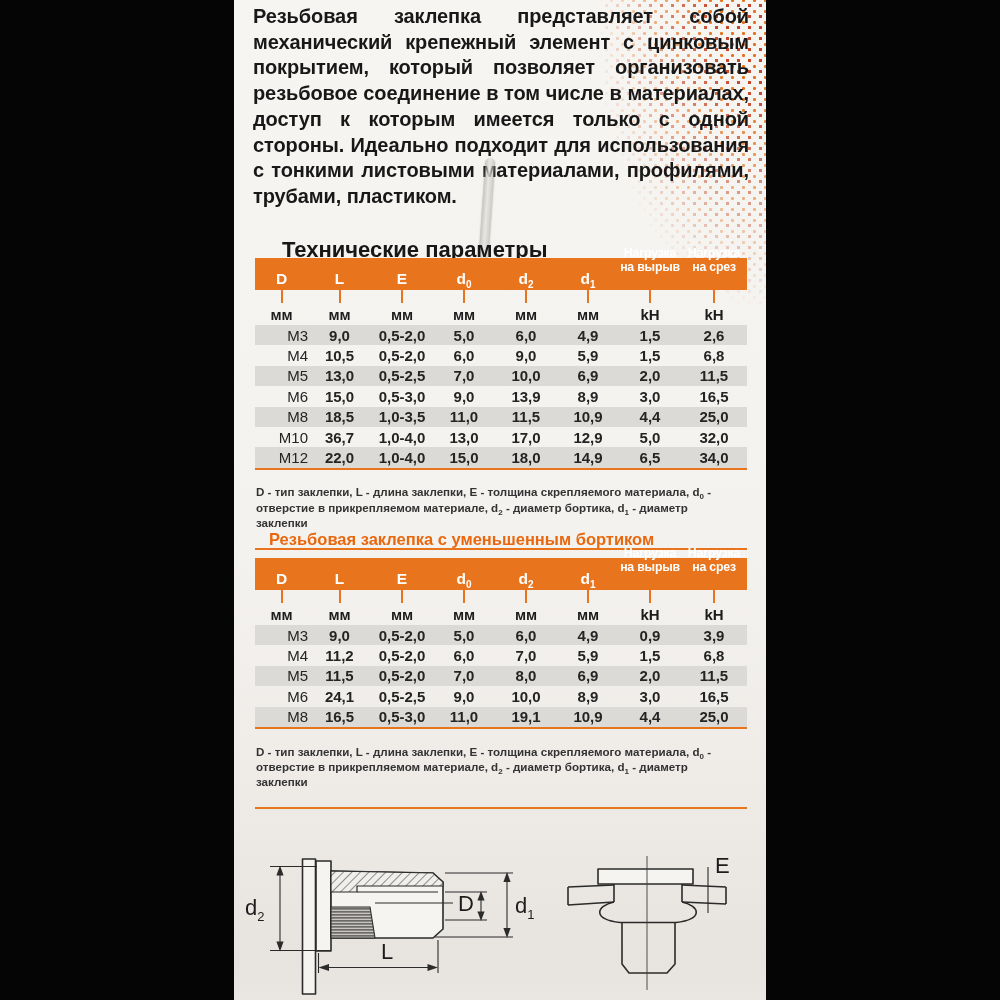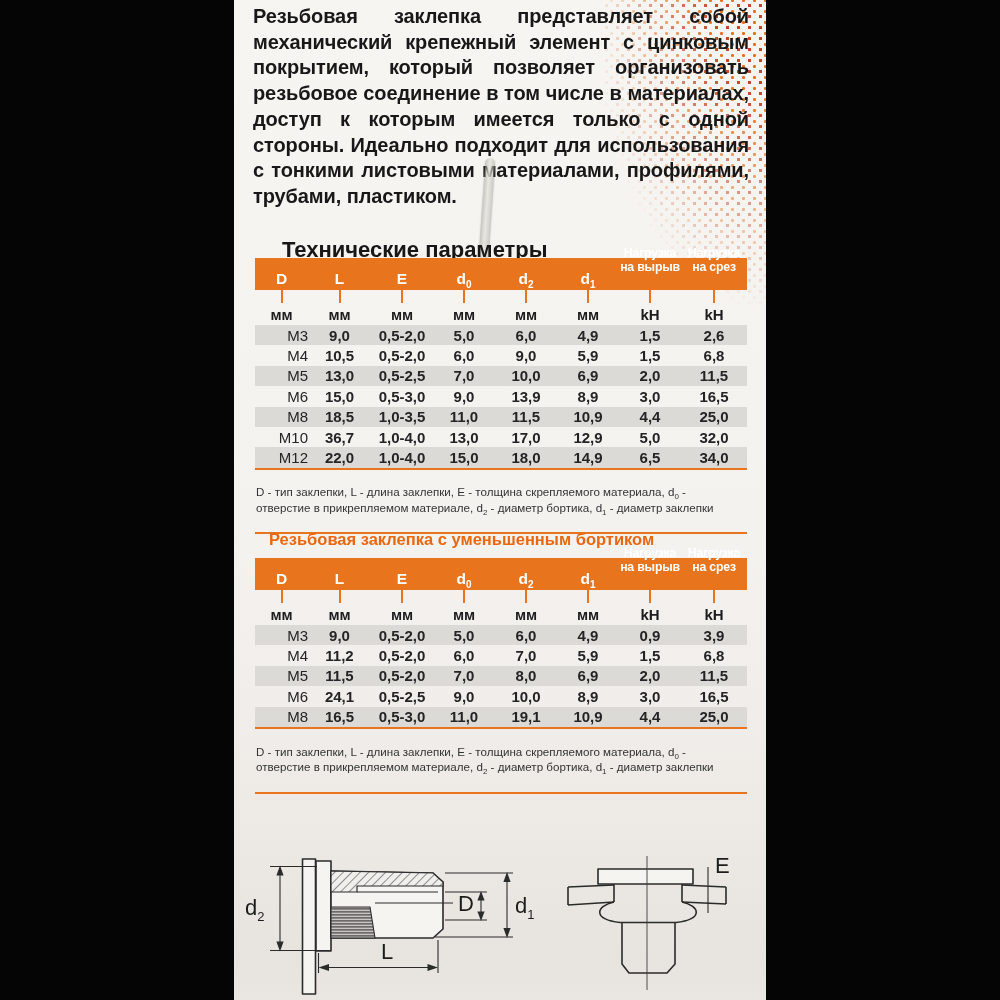--- a/index.html
+++ b/index.html
@@ -30,21 +30,21 @@
   .band .cell{color:#fff;font-weight:700;font-size:15.5px;padding-bottom:4px;line-height:15px;}
   .band .cell sub{font-size:10px;line-height:0;}
   .band .two{font-size:12.3px;line-height:13.5px;font-weight:600;padding-bottom:16px;letter-spacing:-0.2px;}
   .ticks{display:flex;height:13px;}
   .tickbar{width:2px;height:13px;background:#e8751d;margin:0 auto;}
   .units{display:flex;height:22px;align-items:center;font-weight:700;font-size:15px;color:#1c1c1c;}
   .tbody .trow{display:flex;height:20.4px;align-items:center;font-weight:600;font-size:15px;color:#242424;}
   .tbody .trow:nth-child(odd){background:#dcdad6;}
   .tbody .rowhead{font-weight:400;text-align:right;}
   .thr{border:none;border-top:2px solid #e8751d;margin:0;}
-  .tfoot{width:476px;font-size:11.6px;line-height:15.2px;color:#333;padding:3px 0 6px 1px;font-weight:400;}
+  .tfoot{width:476px;font-size:11.6px;line-height:15.2px;color:#333;padding:3px 0 6px 1px;font-weight:700;}
   .tfoot sub{font-size:8px;line-height:0;}
   .drawings{position:absolute;left:0;top:845px;width:532px;height:155px;}
   svg .outline{fill:none;stroke:#2b2b2b;stroke-width:1.6;stroke-linejoin:round;}
   svg .fillpart{fill:#f6f4f1;stroke:#2b2b2b;stroke-width:1.6;stroke-linejoin:round;}
   svg .dimline{stroke:#2b2b2b;stroke-width:1.1;fill:none;}
   svg .dimtext{fill:#1c1c1c;font-size:22px;font-weight:500;}
   svg .dimsub{font-size:13px;}
   svg .ahead{fill:#2b2b2b;stroke:none;}
   svg .center{stroke:#3c3c3c;stroke-width:0.9;fill:none;}
 </style>

